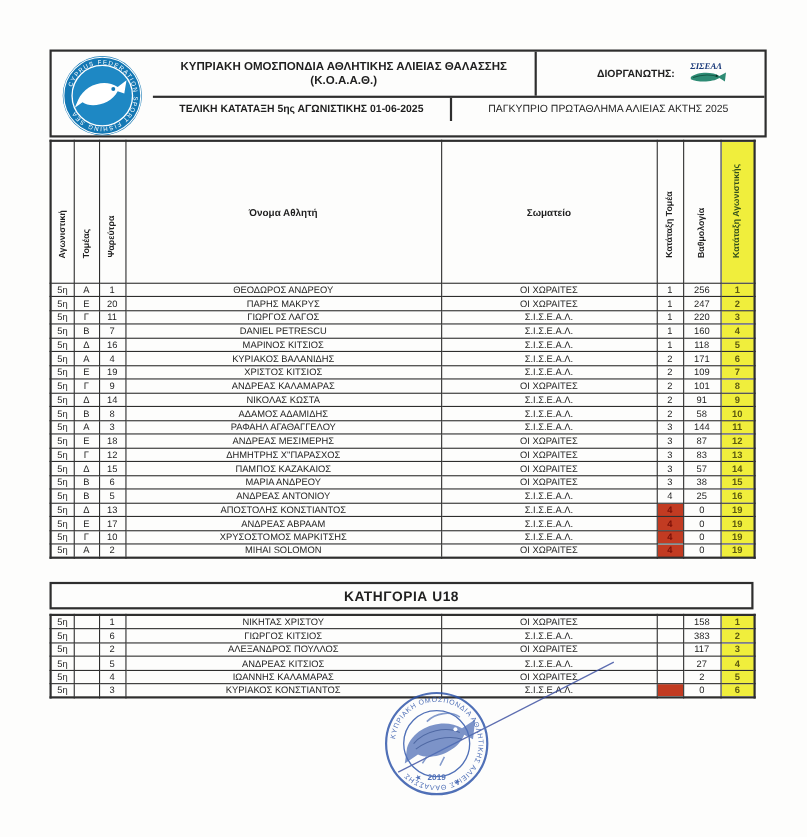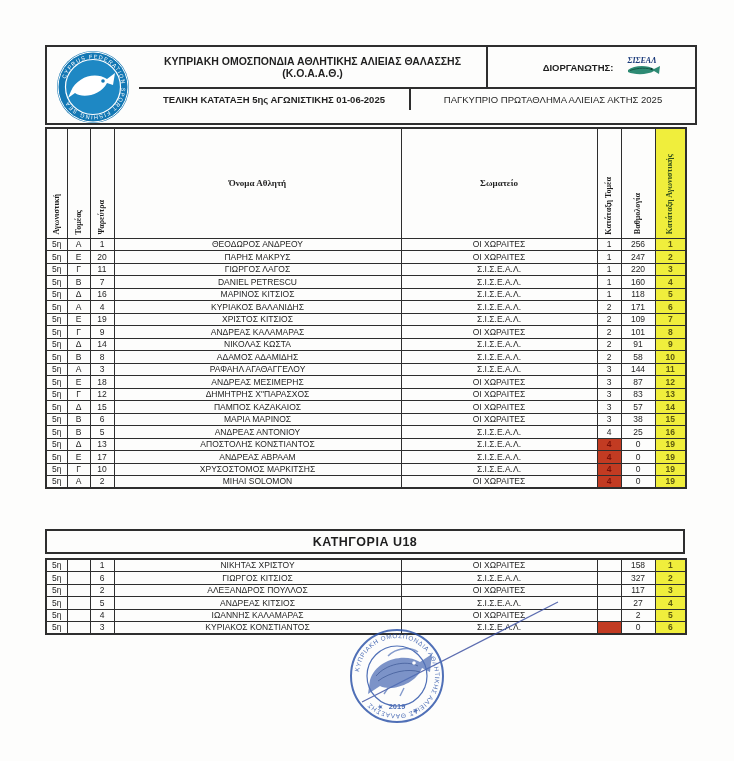--- a/index.html
+++ b/index.html
@@ -18,21 +18,21 @@
   .hdr-row2 { height:23px; display:flex; border-top:2px solid #2e2e2e; }
   .hdr-sub1 { width:272px; border-right:2px solid #2e2e2e; display:flex; align-items:center; justify-content:center; font-weight:bold; font-size:9.5px; }
   .hdr-sub2 { flex:1; display:flex; align-items:center; justify-content:center; font-weight:normal; font-size:9.5px; }
 
   
   table { border-collapse:collapse; table-layout:fixed; }
   .rank-table { position:absolute; left:45px; width:640px; border:2px solid #2e2e2e; }
   .main-table { top:127px; }
   .u18-table { top:558px; }
   .rank-table th, .rank-table td { border:1.5px solid #2e2e2e; overflow:hidden; white-space:nowrap; }
-  .rank-table thead th { height:110px; vertical-align:bottom; font-weight:bold; font-size:8px; padding:1px 0; background:#fdfdfc;font-family:Liberation Serif, serif; }
+  .rank-table thead th { height:110px; vertical-align:bottom; font-weight:bold; font-size:8px; padding:20px 0; background:#fdfdfc; }
   .rank-table thead th.hmid { vertical-align:middle; font-size:9px; text-align:center; }
   .vh span { writing-mode:vertical-rl; transform:rotate(180deg); display:inline-block; line-height:1; }
   .yellow-h { background:#f0ee3c !important; color:#33501d; }
   .rank-table td { height:12.5px; font-size:8.5px; text-align:center; padding:0 2px; line-height:1; }
   td.cell-name, td.cell-club { text-align:center; }
   td.yellow { background:#f0ee3c; font-weight:bold; color:#5d5a10; }
   td.red { background:#c23b22; color:#7a1008; font-weight:bold; }
 
   
   .u18-title { position:absolute; left:45px; top:529px; width:640px; height:25px; border:2px solid #2e2e2e; display:flex; align-items:center; justify-content:center; font-weight:bold; font-size:12.5px; letter-spacing:.5px; background:#fdfdfc; }
@@ -242,21 +242,21 @@
           <td class="cell-name">ΠΑΜΠΟΣ ΚΑΖΑΚΑΙΟΣ</td>
           <td class="cell-club">ΟΙ ΧΩΡΑΙΤΕΣ</td>
           <td>3</td>
           <td>57</td>
           <td class="yellow">14</td>
         </tr>
         <tr>
           <td>5η</td>
           <td>Β</td>
           <td>6</td>
-          <td class="cell-name">ΜΑΡΙΑ ΜΑΡΙΝΟΣ</td>
+          <td class="cell-name">ΜΑΡΙΑ ΑΝΔΡΕΟΥ</td>
           <td class="cell-club">ΟΙ ΧΩΡΑΙΤΕΣ</td>
           <td>3</td>
           <td>38</td>
           <td class="yellow">15</td>
         </tr>
         <tr>
           <td>5η</td>
           <td>Β</td>
           <td>5</td>
           <td class="cell-name">ΑΝΔΡΕΑΣ ΑΝΤΟΝΙΟΥ</td>
@@ -332,21 +332,21 @@
           <td>158</td>
           <td class="yellow">1</td>
         </tr>
         <tr>
           <td>5η</td>
           <td></td>
           <td>6</td>
           <td class="cell-name">ΓΙΩΡΓΟΣ ΚΙΤΣΙΟΣ</td>
           <td class="cell-club">Σ.Ι.Σ.Ε.Α.Λ.</td>
           <td></td>
-          <td>327</td>
+          <td>383</td>
           <td class="yellow">2</td>
         </tr>
         <tr>
           <td>5η</td>
           <td></td>
           <td>2</td>
           <td class="cell-name">ΑΛΕΞΑΝΔΡΟΣ ΠΟΥΛΛΟΣ</td>
           <td class="cell-club">ΟΙ ΧΩΡΑΙΤΕΣ</td>
           <td></td>
           <td>117</td>

